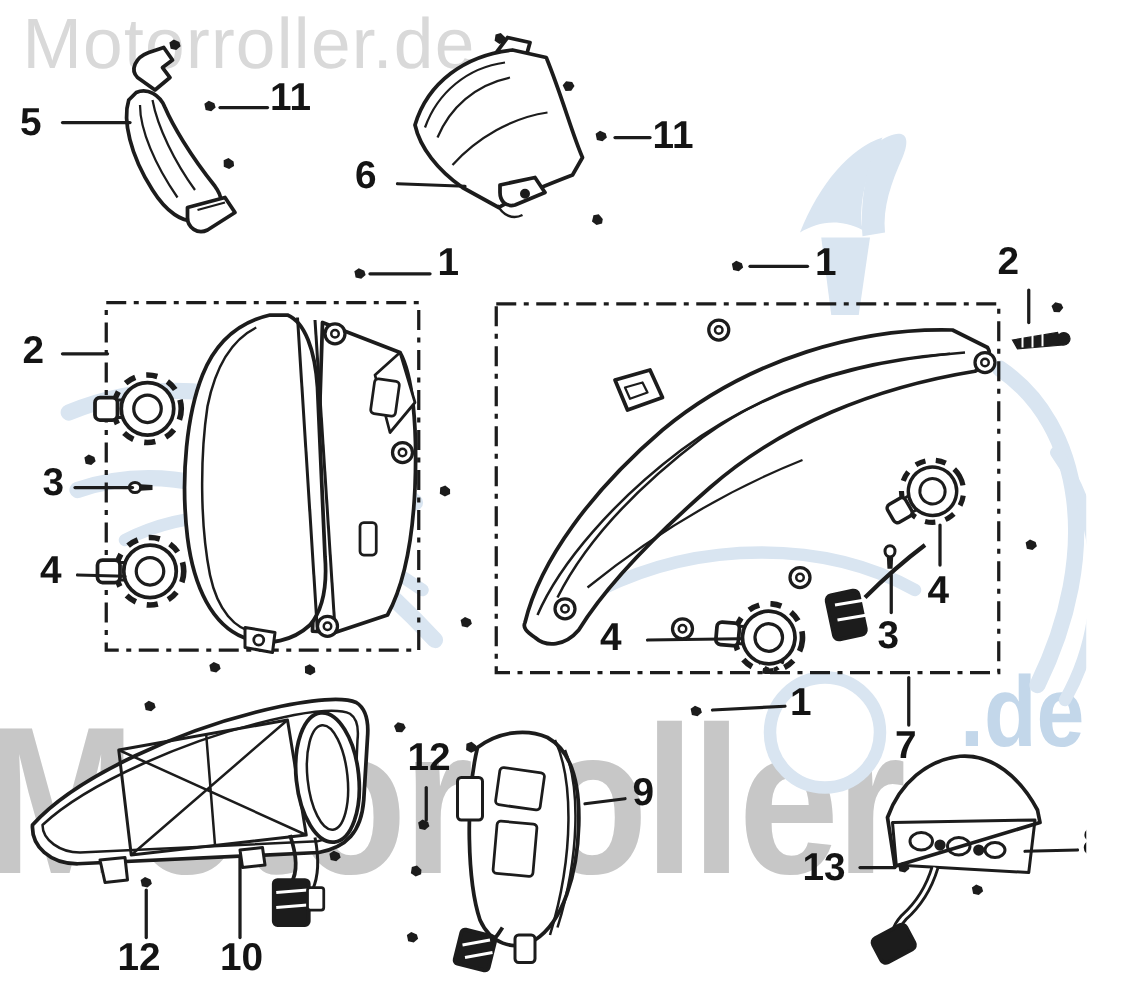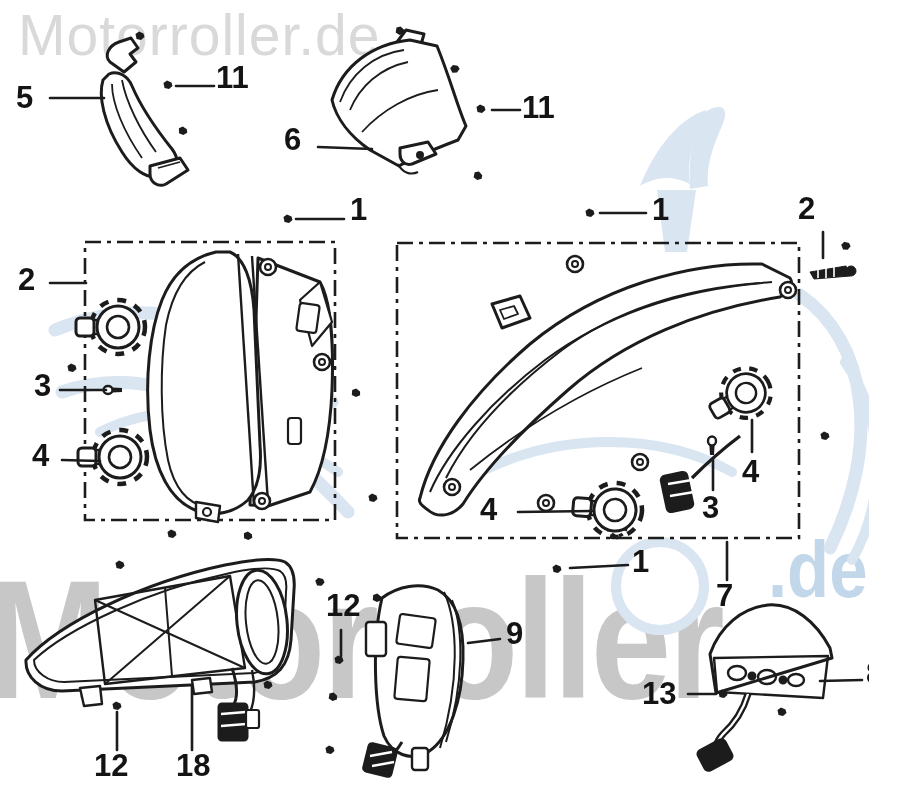--- a/index.html
+++ b/index.html
@@ -238,17 +238,17 @@
   <div class="callout" style="left:34px;top:370px">3</div>
   <div class="callout" style="left:32px;top:440px">4</div>
   <div class="callout" style="left:480px;top:494px">4</div>
   <div class="callout" style="left:702px;top:492px">3</div>
   <div class="callout" style="left:742px;top:456px">4</div>
   <div class="callout" style="left:632px;top:546px">1</div>
   <div class="callout" style="left:716px;top:580px">7</div>
   <div class="callout" style="left:326px;top:590px">12</div>
   <div class="callout" style="left:506px;top:618px">9</div>
   <div class="callout" style="left:94px;top:750px">12</div>
-  <div class="callout" style="left:176px;top:750px">18</div>
+  <div class="callout" style="left:176px;top:750px">10</div>
   <div class="callout" style="left:642px;top:678px">13</div>
   <div class="callout" style="left:866px;top:658px">8</div>
 
 </div>
 
 </body></html>

